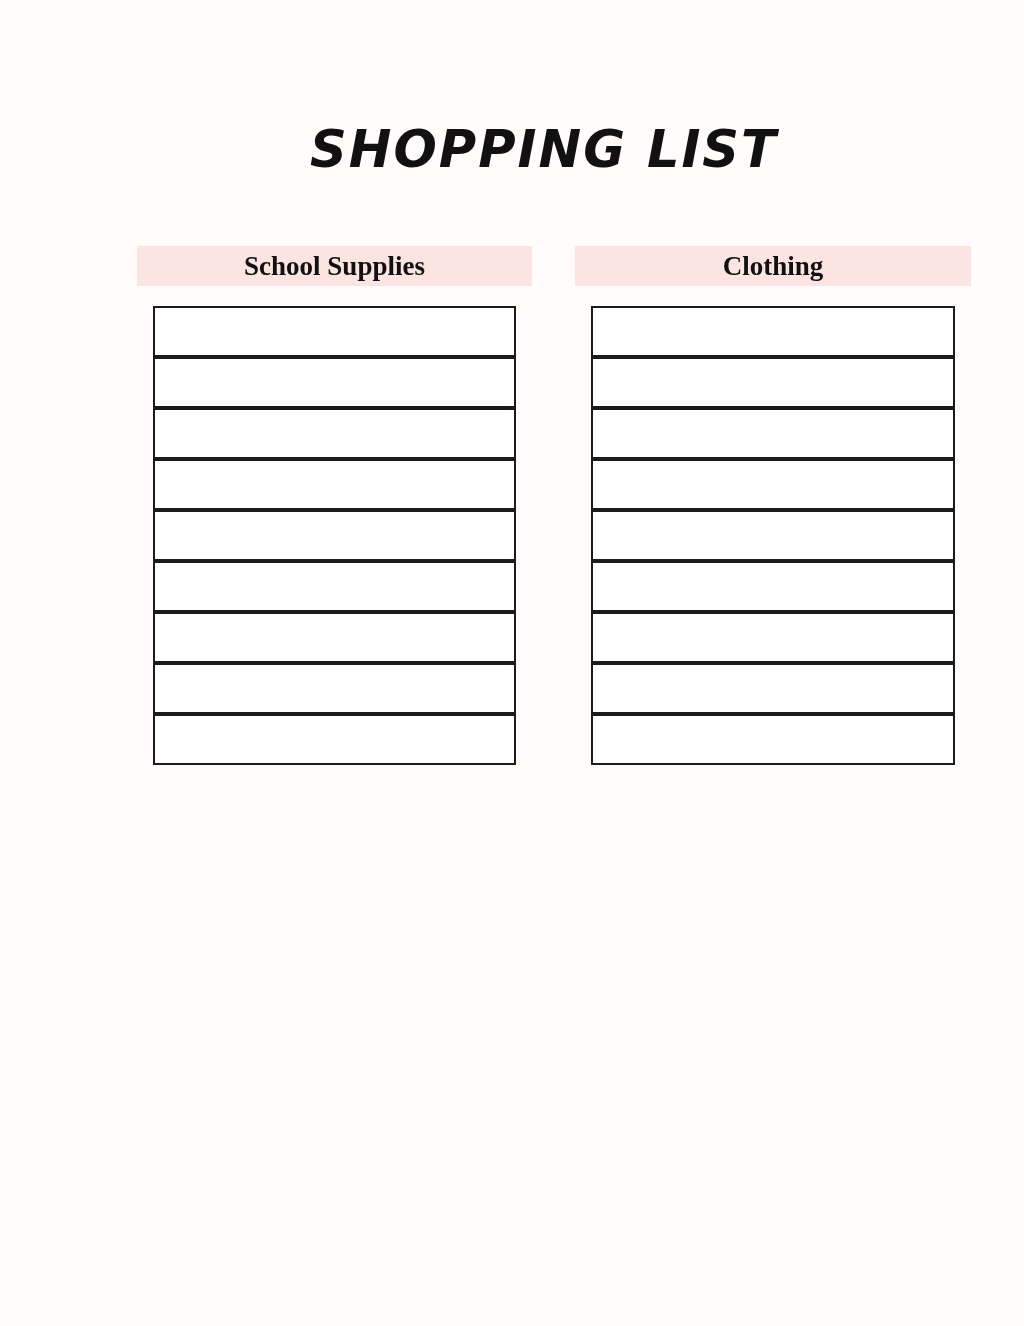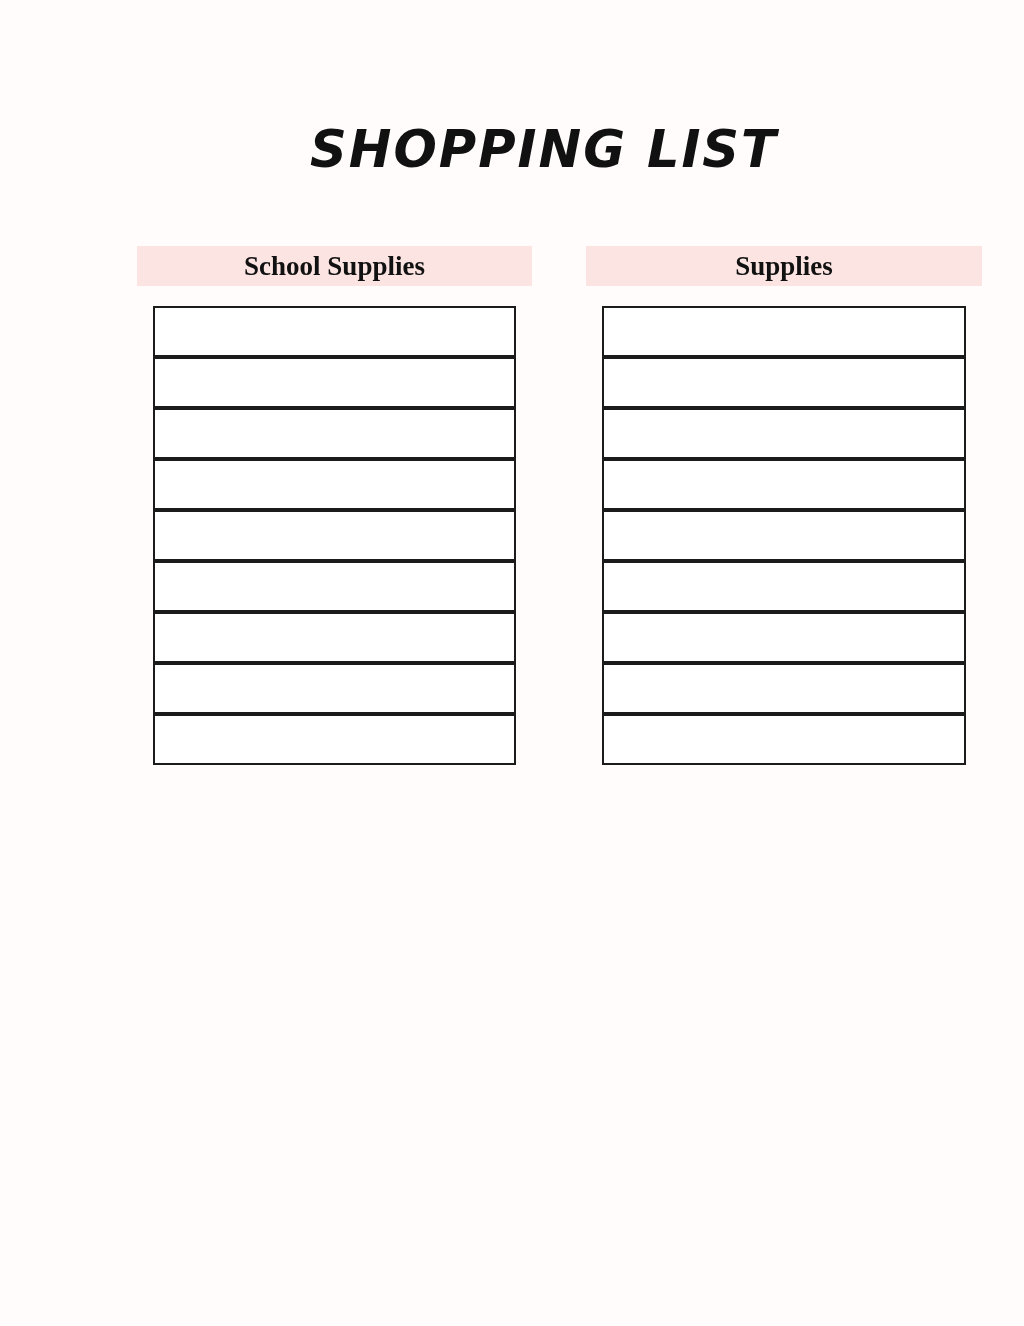--- a/index.html
+++ b/index.html
@@ -34,20 +34,21 @@
   }
   .grid {
     position: absolute;
     top: 182px;
     left: 73px;
     width: 877px;
     display: grid;
     grid-template-columns: 427px 428px;
     column-gap: 22px;
     row-gap: 33px;
+    gap: 11px;
   }
   .section {}
   .section-header {
     height: 40px;
     background: var(--pink);
     display: flex;
     align-items: center;
     justify-content: center;
     font-family: "Liberation Serif", serif;
     font-weight: bold;
@@ -79,21 +80,21 @@
           <div class="list-row"></div>
           <div class="list-row"></div>
           <div class="list-row"></div>
           <div class="list-row"></div>
           <div class="list-row"></div>
           <div class="list-row"></div>
           <div class="list-row"></div>
         </div>
       </div>
       <div class="section">
-        <div class="section-header">Supplies</div>
+        <div class="section-header">Clothing</div>
         <div class="list">
           <div class="list-row"></div>
           <div class="list-row"></div>
           <div class="list-row"></div>
           <div class="list-row"></div>
           <div class="list-row"></div>
           <div class="list-row"></div>
           <div class="list-row"></div>
           <div class="list-row"></div>
           <div class="list-row"></div>

